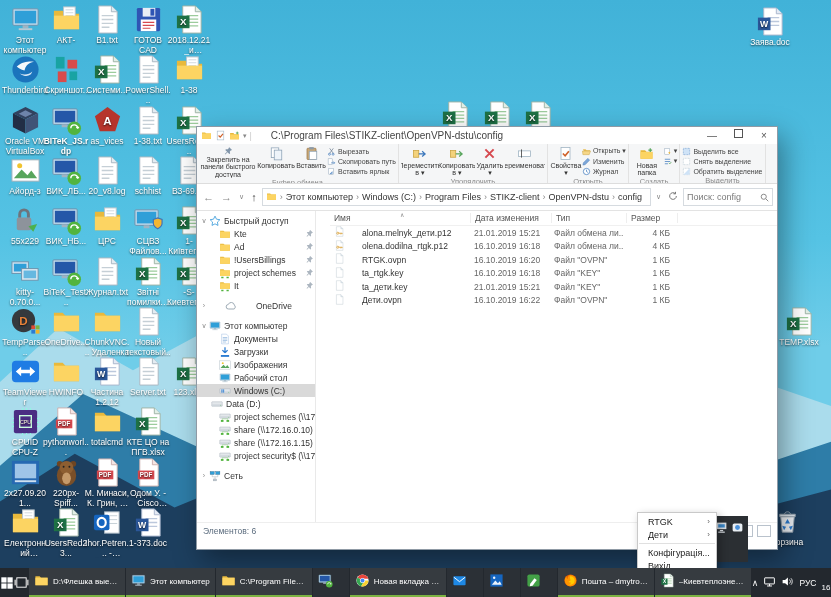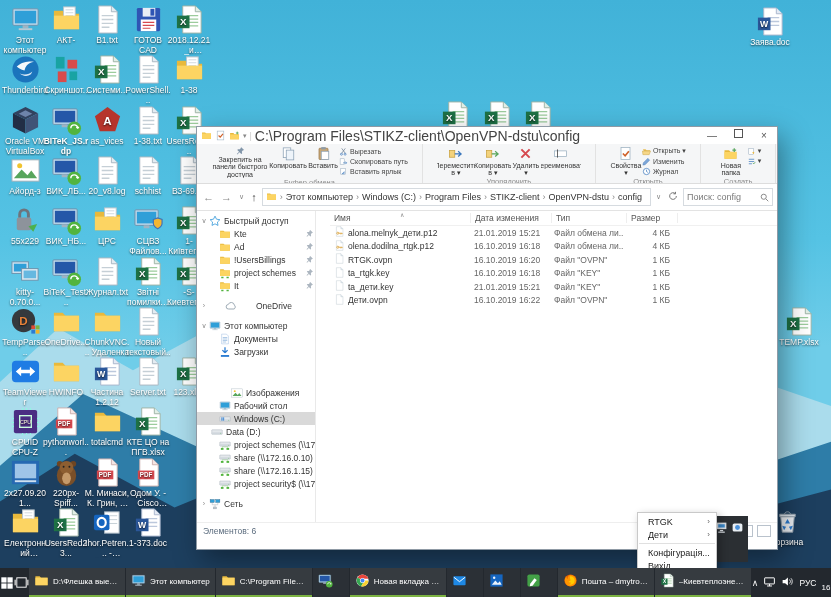--- a/index.html
+++ b/index.html
@@ -13,31 +13,31 @@
   
   .dicon{position:absolute;width:46px;text-align:center;color:#fff;font-size:8.5px;line-height:1.12;
          text-shadow:0 1px 2px rgba(0,0,0,.75);cursor:default;z-index:2}
   .dicon .icn svg{width:31px;height:31px;display:block;margin:0 auto 1px}
   .dicon .lbl{display:-webkit-box;-webkit-line-clamp:2;-webkit-box-orient:vertical;overflow:hidden;word-wrap:break-word}
   
   #win{position:absolute;left:196px;top:126px;width:580px;height:422px;background:#fff;
        border:1px solid #8f9aa5;box-shadow:6px 10px 26px rgba(0,0,0,.38);z-index:5;font-size:9px;color:#333}
   #titlebar{height:17px;display:flex;align-items:center;padding-left:4px;background:#fff}
   #titlebar .qat svg{width:11px;height:11px;vertical-align:-2px;margin-right:3px}
-  #title-path{color:#444;font-size:14px;margin-left:0;white-space:nowrap;overflow:hidden;flex:1}
+  #title-path{color:#444;font-size:10px;margin-left:16px;white-space:nowrap;overflow:hidden;flex:1}
   .winctrl{width:26px;height:17px;text-align:center;line-height:17px;color:#555;font-size:10px}
   .winctrl.max span{display:inline-block;width:7px;height:7px;border:1px solid #555;vertical-align:1px}
   #tabs{height:16px;display:flex;align-items:flex-end;background:#fff;border-bottom:1px solid #e3e3e3}
   .rtab{padding:2px 10px 2px;font-size:9px;color:#333}
   .rtab.file{background:#27a147;color:#fff;padding:2px 13px}
   .rtab.active{border:1px solid #e3e3e3;border-bottom:1px solid #fff;background:#fff}
   #tabs .tabright{margin-left:auto;display:flex;align-items:center;gap:6px;padding-right:6px;color:#777}
   .helpq{width:11px;height:11px;border-radius:50%;background:#2d7dd2;color:#fff;font-size:8px;line-height:11px;text-align:center}
   #ribbon{height:39px;background:#f5f6f7;border-bottom:1px solid #ddd;display:flex;align-items:stretch;overflow:hidden}
-  .rgroup{display:flex;flex-direction:column;border-right:1px solid #e2e2e2;padding:1px 14px 0}
+  .rgroup{display:flex;flex-direction:column;border-right:1px solid #e2e2e2;padding:1px 2px 0}
   .rgrow{display:flex;flex:1;align-items:flex-start}
   .rname{font-size:7.5px;color:#8a8a8a;text-align:center;padding:0 2px 1px}
   .rbig{display:flex;flex-direction:column;align-items:center;font-size:7px;color:#333;line-height:1.05;
         text-align:center;padding:1px 1px 0;max-height:32px;overflow:hidden}
   .rbig svg{width:15px;height:15px;margin-bottom:1px}
   .rsm-col{display:flex;flex-direction:column;justify-content:flex-start;padding-top:1px}
   .rsmall{display:flex;align-items:center;font-size:7px;color:#444;height:10px;white-space:nowrap}
   .rsmall svg{width:9px;height:9px;margin-right:2px}
   #addr{height:22px;display:flex;align-items:center;padding:2px 4px;gap:3px;background:#fff;border-bottom:1px solid #e3e3e3}
   .navbtn{color:#888;font-size:11px;padding:0 2px}
@@ -58,21 +58,21 @@
   .sitem .pin{margin-left:auto;flex:none;opacity:.7}
   .sitem .pin svg{width:7px;height:7px}
   .spacer{margin-top:7px}
   #files{flex:1;position:relative;overflow:hidden}
   #fhead{display:flex;height:14px;align-items:center;color:#555;border-bottom:1px solid #f0f0f0;font-size:8.5px;margin-left:14px}
   .fh{padding:0 4px;border-right:1px solid #eee;position:relative}
   .fh.c0{width:132px}.fh.c1{width:72px}.fh.c2{width:66px}.fh.c3{width:42px}
   .sortcar{position:absolute;left:50%;top:-2px;font-size:6px;color:#888}
   .frow{display:flex;height:13.5px;align-items:center;font-size:8.5px;color:#333;margin-left:14px}
   .fc{padding:0 4px;overflow:hidden;white-space:nowrap}
-  .fc.c0{width:132px;display:flex;align-items:center;gap:3px}
+  .fc.c0{width:132px;display:flex;align-items:center;gap:17px}
   .fc.c0 svg{width:11px;height:11px;flex:none}
   .fc.c1{width:72px;color:#666}.fc.c2{width:66px;color:#666}.fc.c3{width:42px;text-align:right;color:#666}
   #statusbar{height:16px;border-top:1px solid #eee;display:flex;align-items:center;padding:0 6px;font-size:8.5px;color:#5a6b7d}
   #statusbar .views{margin-left:auto;display:flex;gap:4px;color:#9aa}
   .viewico{width:12px;height:10px;border:1px solid #b9c2cc}
   
   #ctxmenu{position:absolute;left:637px;top:512px;width:78px;background:#fff;border:1px solid #c9c9c9;
            box-shadow:3px 3px 8px rgba(0,0,0,.3);z-index:40;font-size:9px;color:#222;padding:2px 0}
   .mitem{display:flex;align-items:center;height:13px;padding:0 6px 0 10px}
   .mitem .arr{margin-left:auto;color:#666;font-size:8px}
@@ -780,21 +780,21 @@
           <span>Документы</span>
         </div>
         <div class="sitem" style="padding-left: 12px;">
           <span class="exp"></span>
           <span class="sic"><svg viewBox="0 0 32 32">
               <path d="M16 3v15M16 18l-7-7M16 18l7-7" stroke="#2d7dd2" stroke-width="3.4" fill="none"></path>
               <path d="M5 24h22v5H5z" fill="#2d7dd2"></path>
             </svg></span>
           <span>Загрузки</span>
         </div>
-        <div class="sitem" style="padding-left: 24px; margin-top: 28px;">
+        <div class="sitem" style="padding-left: 12px;">
           <span class="exp"></span>
           <span class="sic"><svg viewBox="0 0 32 32">
               <rect x="2" y="5" width="28" height="22" fill="#fff" stroke="#9fb0ba"></rect>
               <path d="M4 24l8-9 6 6 4-5 6 8z" fill="#58a55c"></path>
               <circle cx="10" cy="11" r="2.6" fill="#f0c330"></circle>
             </svg></span>
           <span>Изображения</span>
         </div>
         <div class="sitem" style="padding-left: 12px;">
           <span class="exp"></span>

